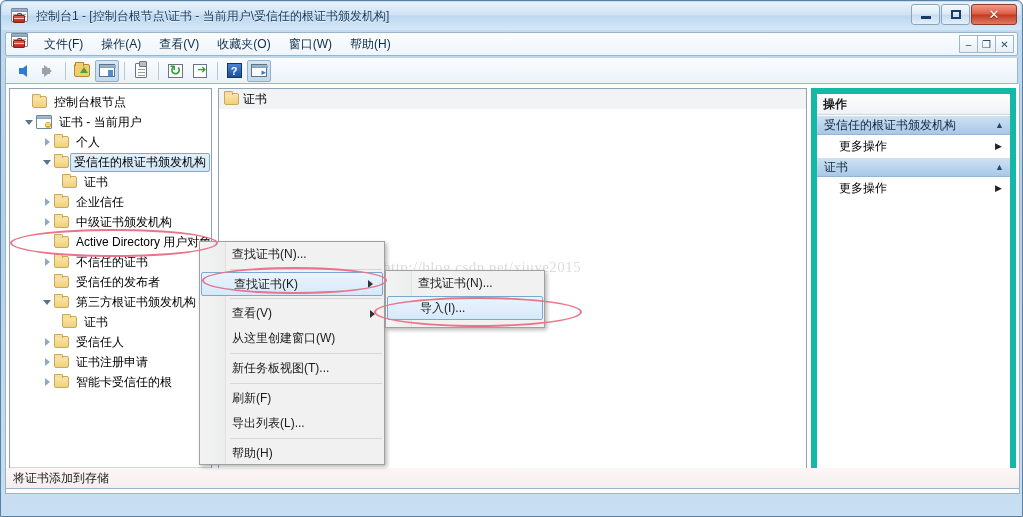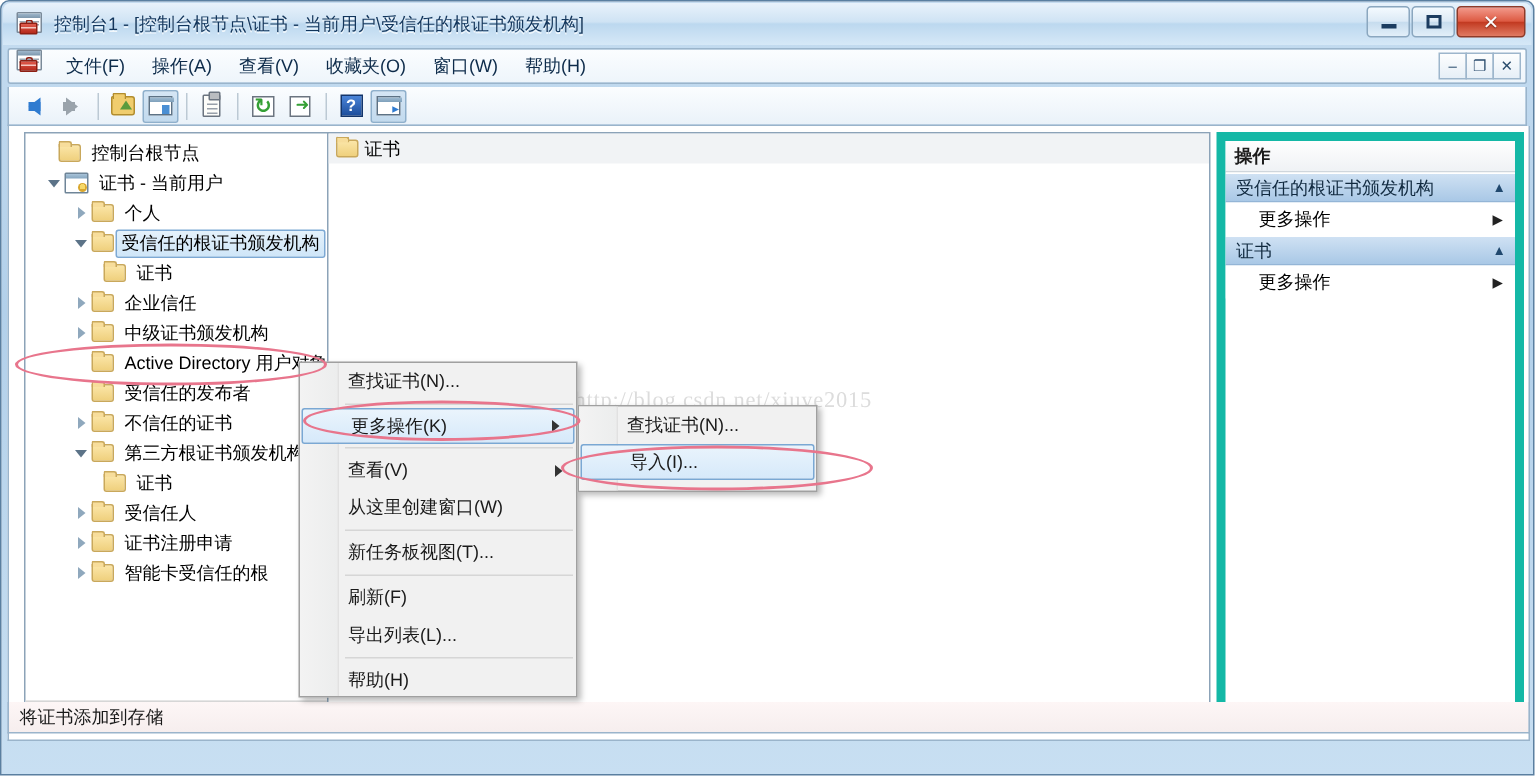--- a/index.html
+++ b/index.html
@@ -213,21 +213,21 @@
   
   #content {
     position: absolute; left: 4px; top: 83px;
     width: 1015px; height: 410px;
     background: #ffffff;
     border: 1px solid #9ab4cb; border-top: none;
   }
 
   
   #tree-pane {
-    position: absolute; left: 10px; top: 4px;
+    position: absolute; left: 3px; top: 4px;
     width: 203px; height: 397px;
     background: #ffffff;
     border: 1px solid #8ca3b8;
     overflow: hidden;
     padding-left: 15px;
   }
   #tree-scroll-area {
     position: absolute; left: 0; top: 0; right: 0; bottom: 17px;
     padding-top: 3px; overflow: hidden;
   }
@@ -549,29 +549,29 @@
           <span class="expander collapsed"></span>
           <span class="folder-ic"></span>
           <span class="label-box">中级证书颁发机构</span>
         </div>
 
         <div class="tree-row" style="padding-left:44px">
           <span class="folder-ic"></span>
           <span class="label-box">Active Directory 用户对象</span>
         </div>
 
-        <div class="tree-row" style="padding-left:44px">
-          <span class="folder-ic"></span>
-          <span class="label-box">受信任的发布者</span>
-        </div>
-
         <div class="tree-row" style="padding-left:30px">
           <span class="expander collapsed"></span>
           <span class="folder-ic"></span>
           <span class="label-box">不信任的证书</span>
+        </div>
+
+        <div class="tree-row" style="padding-left:44px">
+          <span class="folder-ic"></span>
+          <span class="label-box">受信任的发布者</span>
         </div>
 
         <div class="tree-row" style="padding-left:30px">
           <span class="expander expanded"></span>
           <span class="folder-ic"></span>
           <span class="label-box">第三方根证书颁发机构</span>
         </div>
 
         <div class="tree-row" style="padding-left:52px">
           <span class="folder-ic"></span>
@@ -639,21 +639,21 @@
 
     <div id="ctx-menu">
       <div class="gutter"></div>
 
       <div class="ctx-item">
         <span>查找证书(N)...</span>
       </div>
       <div class="ctx-sep"></div>
 
       <div class="ctx-item highlight">
-        <span>更多操作(K)</span>
+        <span>查找证书(K)</span>
         <span class="sub-arrow"></span>
       </div>
       <div class="ctx-sep"></div>
 
       <div class="ctx-item">
         <span>查看(V)</span>
         <span class="sub-arrow"></span>
       </div>
       <div class="ctx-item">
         <span>从这里创建窗口(W)</span>

